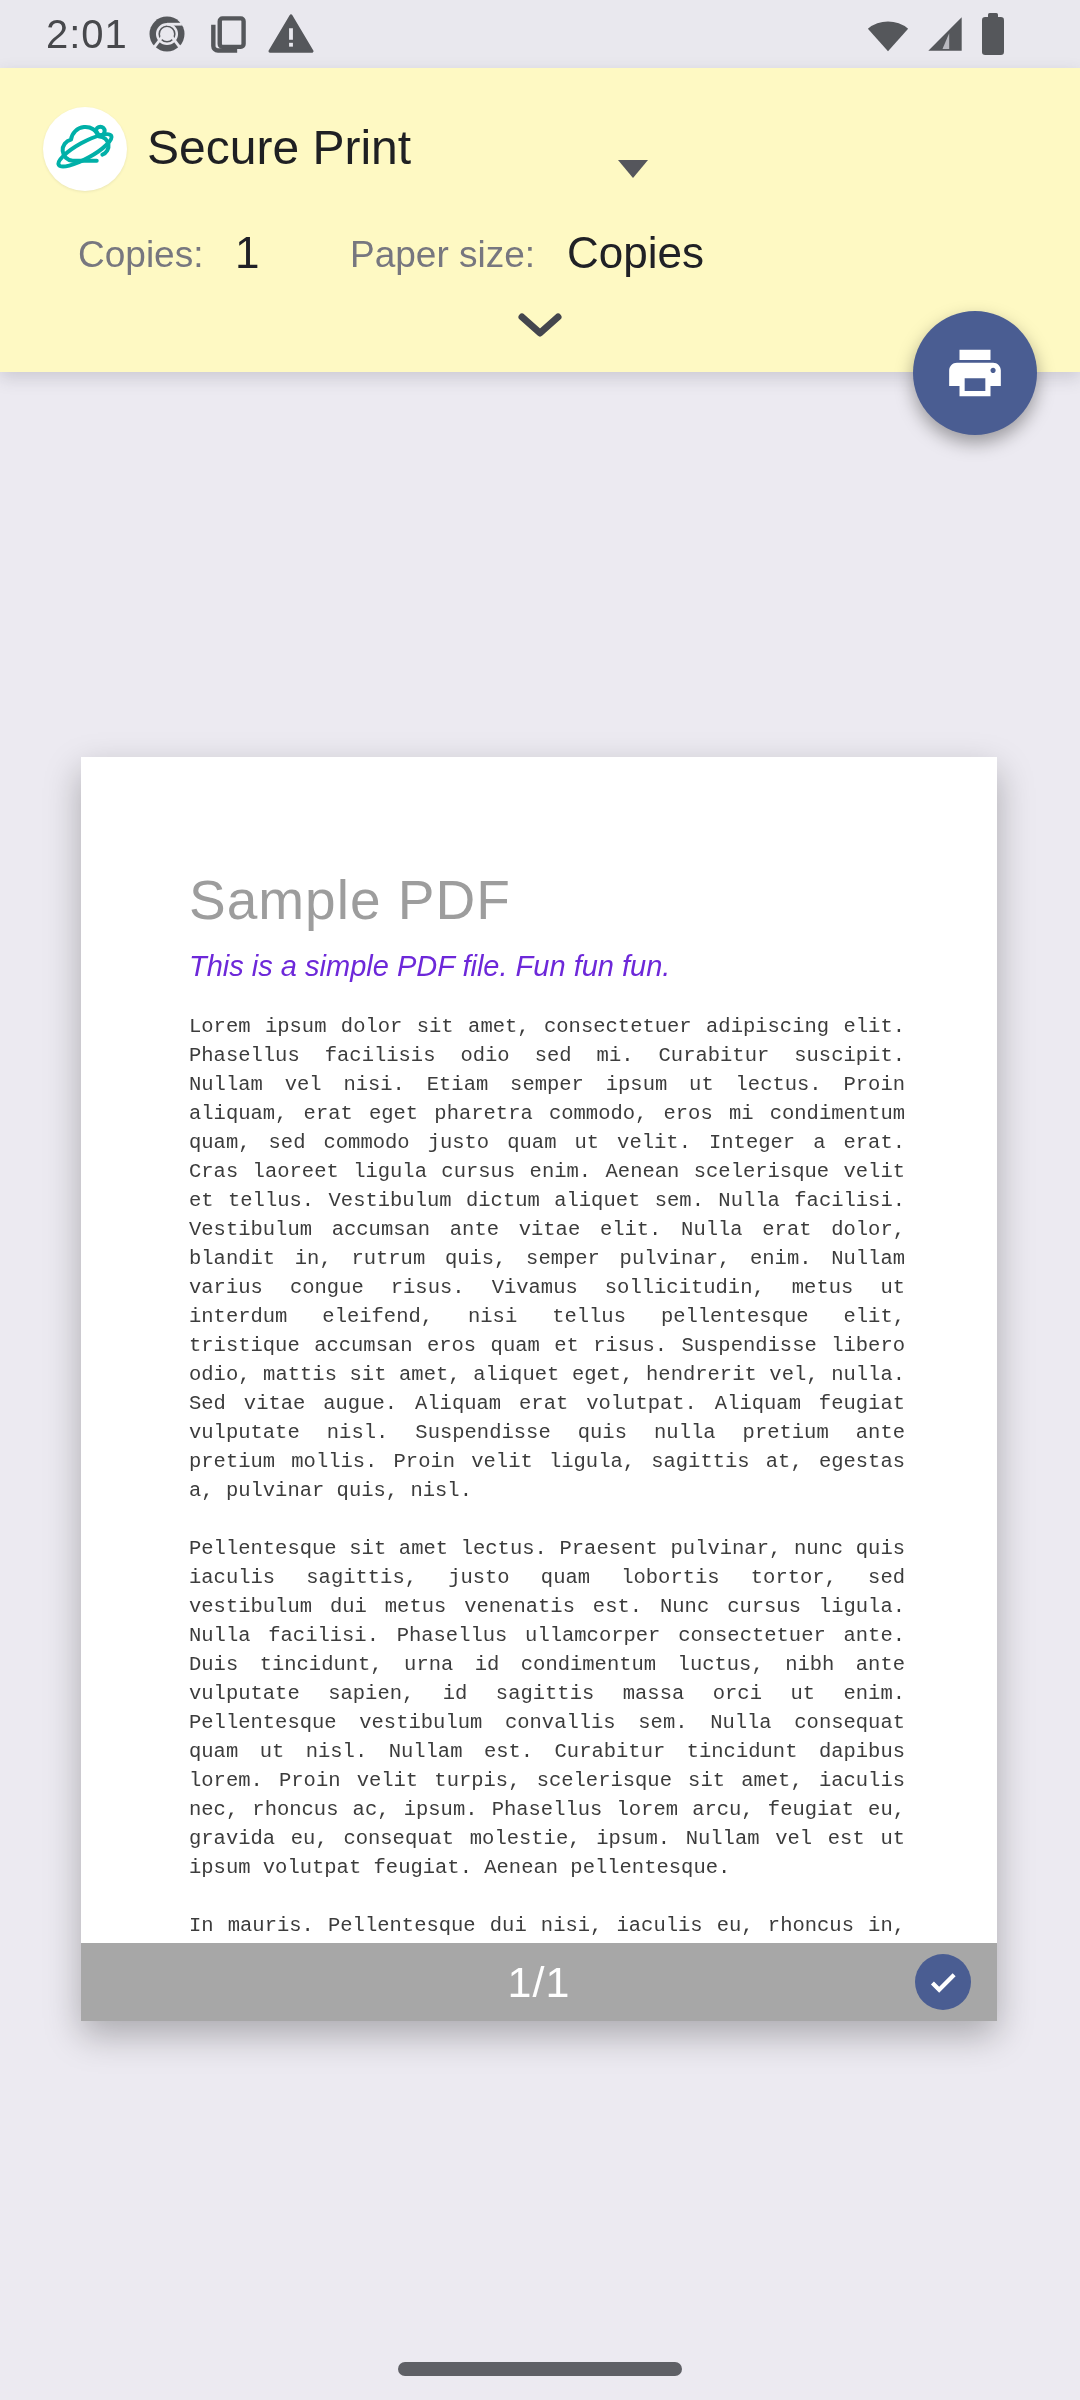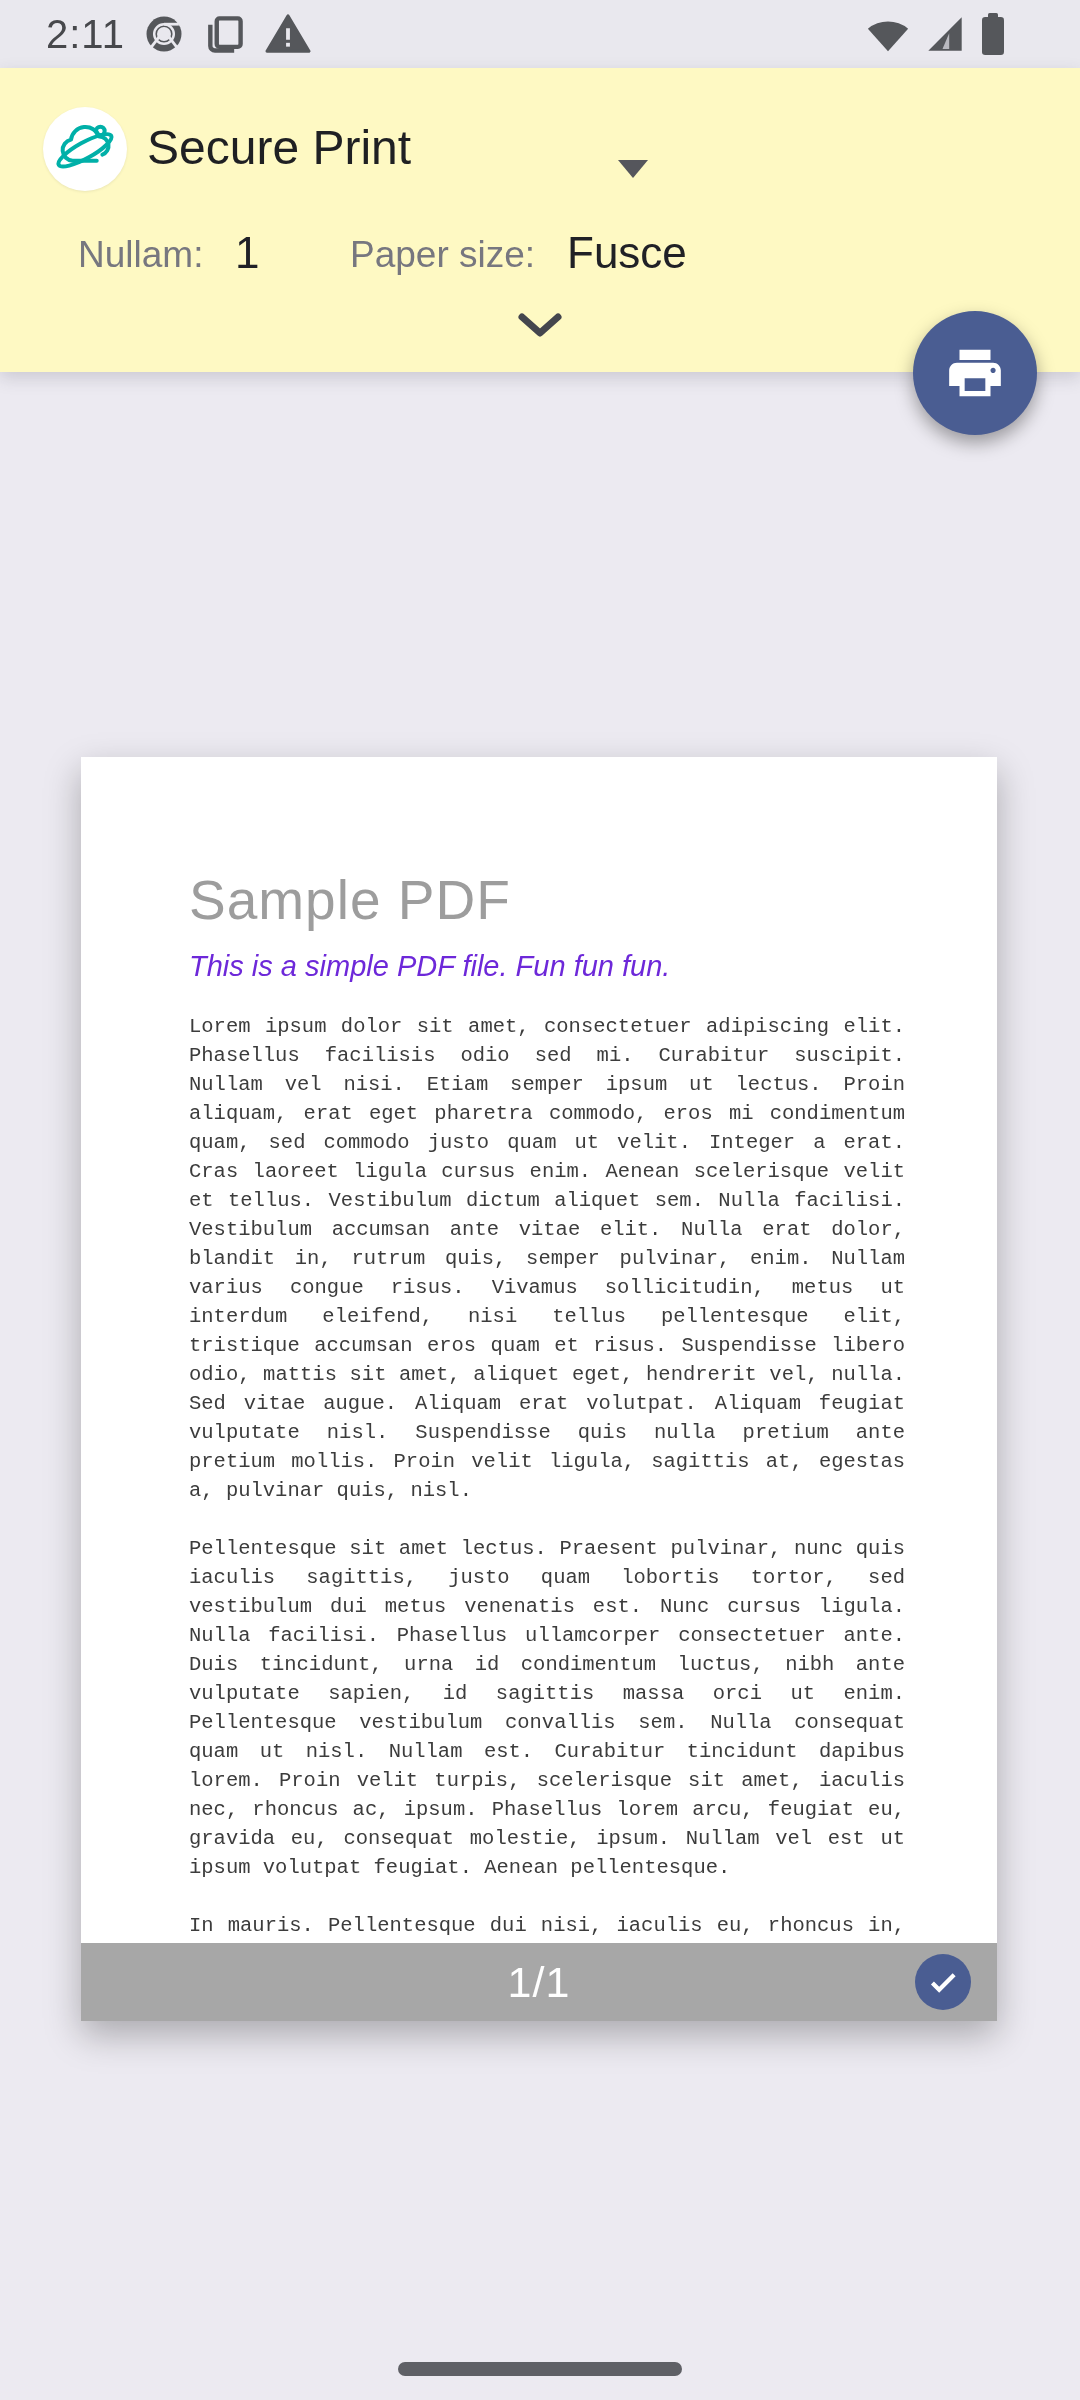--- a/index.html
+++ b/index.html
@@ -90,21 +90,21 @@
     background:#5f6066;
   }
 </style>
 </head>
 <body>
 
 <div class="screen">
 
   <div class="status-bar">
     <div class="status-left">
-      <span class="status-time">2:11</span>
+      <span class="status-time">2:01</span>
       <svg class="sicon" width="42" height="42" viewBox="0 0 24 24">
         <circle cx="12" cy="12" r="10" fill="#55575b"></circle>
         <circle cx="12" cy="12" r="4" fill="#e9e8ee"></circle>
         <circle cx="12" cy="12" r="5.6" fill="none" stroke="#e9e8ee" stroke-width="1.4"></circle>
         <g stroke="#e9e8ee" stroke-width="1.6">
           <line x1="12" y1="6.4" x2="20.5" y2="6.4"></line>
           <line x1="9.2" y1="13.6" x2="4.2" y2="20.2"></line>
           <line x1="14.8" y1="13.6" x2="19.8" y2="20.2"></line>
         </g>
       </svg>
@@ -140,24 +140,24 @@
           <path d="M74 56.5 a14 14 0 0 0 -4.6 -27.2 A22 22 0 0 0 27 34 a16 16 0 0 0 2.6 31.6 h36"></path>
           <ellipse cx="48" cy="50" rx="45" ry="12" transform="rotate(-29 48 50)"></ellipse>
           <circle cx="71" cy="21" r="6.5"></circle>
         </g>
       </svg>
     </div>
     <div class="dest-name">Secure Print</div>
     <div class="dest-caret"></div>
 
     <div class="opts-row">
-      <span class="opt-label copies-label">Nullam:</span>
+      <span class="opt-label copies-label">Copies:</span>
       <span class="opt-value copies-value">1</span>
       <span class="opt-label paper-label">Paper size:</span>
-      <span class="opt-value paper-value">Fusce</span>
+      <span class="opt-value paper-value">Copies</span>
     </div>
 
     <button class="expand-btn">
       <svg width="48" height="30" viewBox="0 0 48 30">
         <path d="M6 6 L24 22 L42 6" fill="none" stroke="#44464d" stroke-width="7" stroke-linecap="round" stroke-linejoin="round"></path>
       </svg>
     </button>
   </div>
 
   <button class="print-fab">

